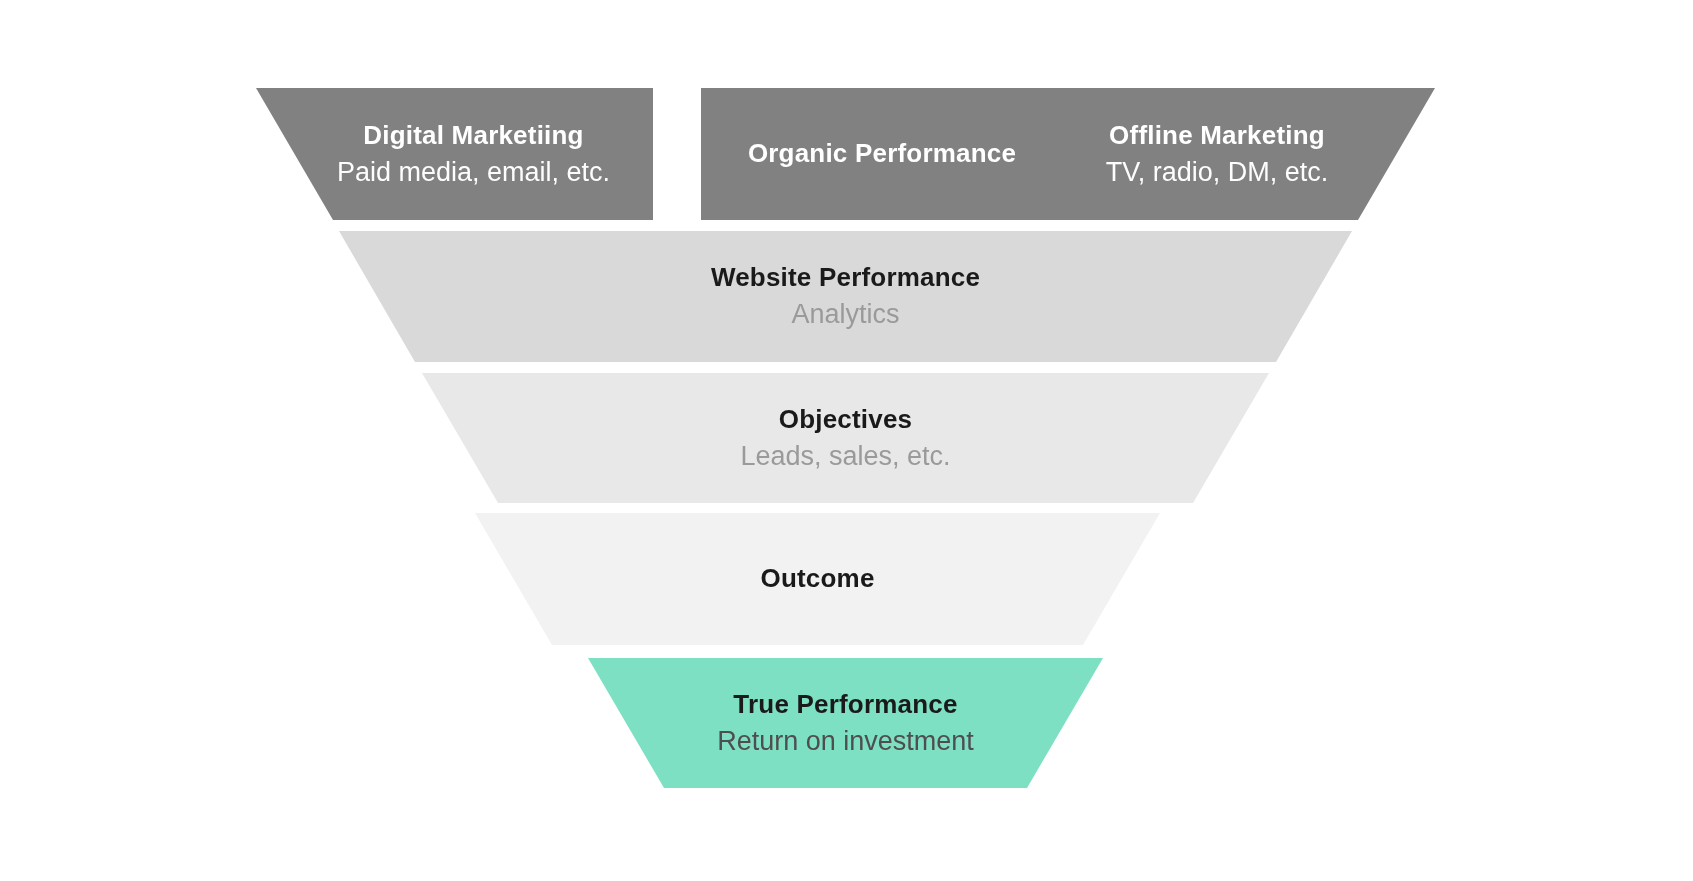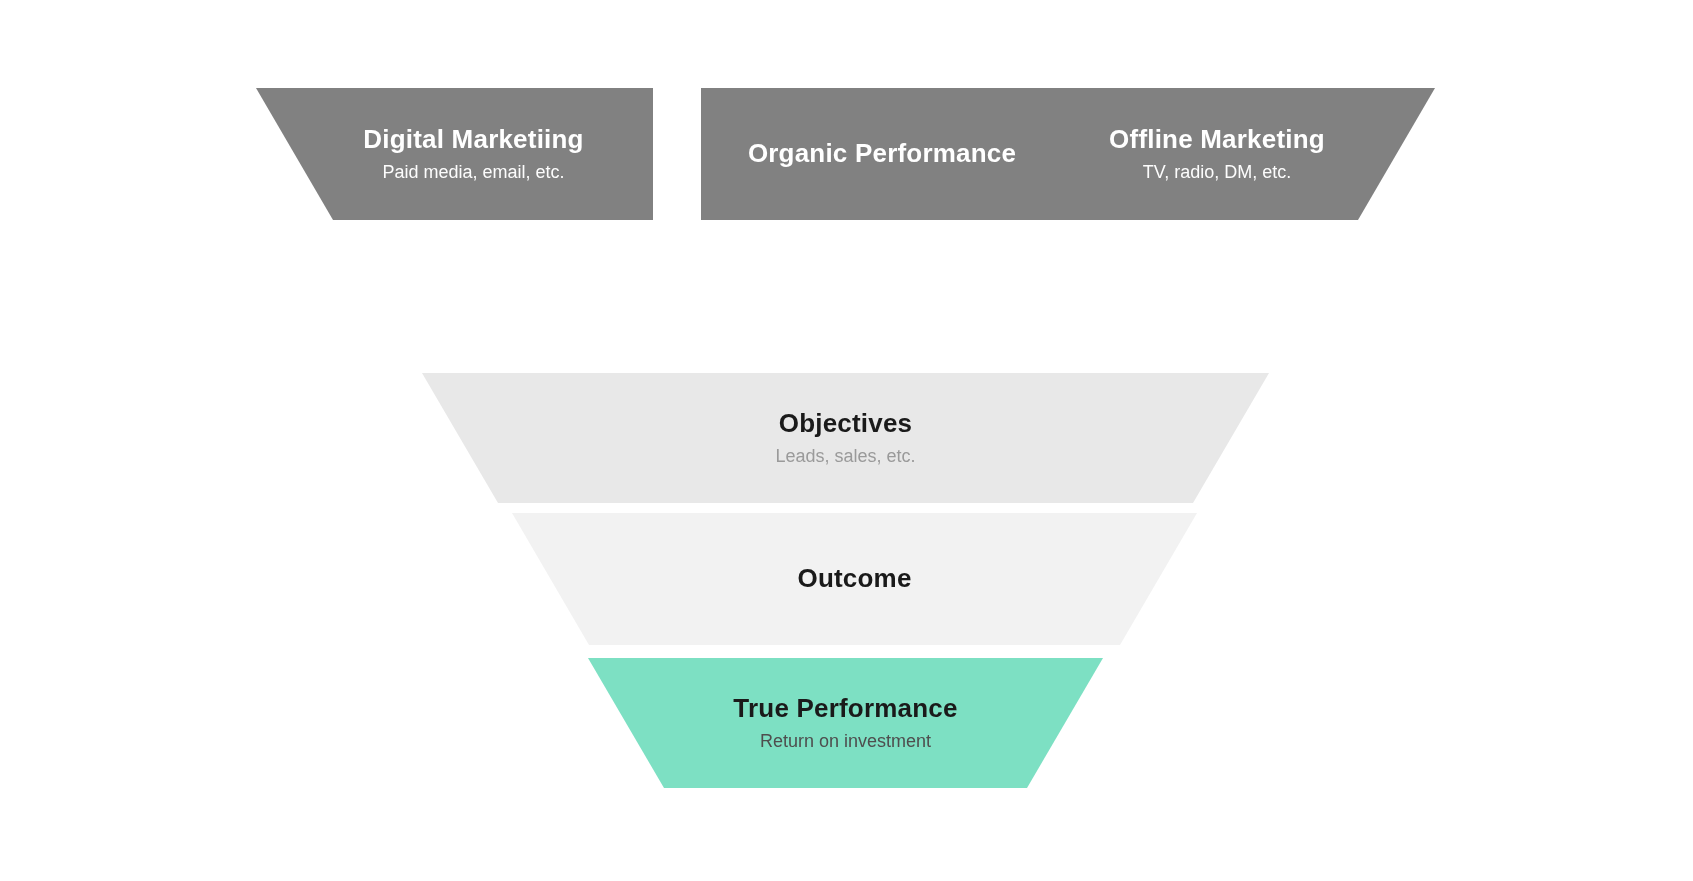--- a/index.html
+++ b/index.html
@@ -24,21 +24,21 @@
     gap: 9px;
     text-align: center;
   }
   .stage-title {
     font-size: 26px;
     font-weight: 700;
     line-height: 1.05;
     letter-spacing: 0.2px;
   }
   .stage-subtitle {
-    font-size: 18px;
+    font-size: 27px;
     font-weight: 400;
     line-height: 1.05;
   }
 
   
   .top-box { top: 88px; height: 132px; background: var(--row1_bg, #818181); }
   .top-box .stage-title    { color: var(--title_light, #ffffff); }
   .top-box .stage-subtitle { color: var(--subtitle_light, #ffffff); }
 
   .box-digital {
@@ -55,21 +55,21 @@
     padding-right: 38px; box-sizing: border-box;
   }
 
   
   .level { clip-path: polygon(0 0, 100% 0, calc(100% - 76px) 100%, 76px 100%); }
   .level .stage-title    { color: var(--title_dark, #1a1a1a); }
   .level .stage-subtitle { color: var(--subtitle_gray, #9a9a9a); }
 
   .level-website    { top: 231px; left: 339px; width: 1013px; height: 131px; background: var(--row2_bg, #d9d9d9); }
   .level-objectives { top: 373px; left: 422px; width: 847px;  height: 130px; background: var(--row3_bg, #e8e8e8); }
-  .level-outcome    { top: 513px; left: 512px; width: 685px;  height: 132px; background: var(--row4_bg, #f2f2f2);
+  .level-outcome    { top: 513px; left: 475px; width: 685px;  height: 132px; background: var(--row4_bg, #f2f2f2);
                       clip-path: polygon(0 0, 100% 0, calc(100% - 77px) 100%, 77px 100%); }
   .level-true       { top: 658px; left: 588px; width: 515px;  height: 130px; background: var(--row5_bg, #7de0c3); }
   .level-true .stage-subtitle { color: var(--subtitle_dark, #4e4e4e); }
 </style>
 </head>
 <body>
 
 <div class="canvas">
 
   <div class="stage top-box box-digital">
@@ -79,20 +79,24 @@
 
   <div class="stage top-box box-organic">
     <div class="stage-title">Organic Performance</div>
   </div>
 
   <div class="stage top-box box-offline">
     <div class="stage-title">Offline Marketing</div>
     <div class="stage-subtitle">TV, radio, DM, etc.</div>
   </div>
 
+  <div class="stage level level-website">
+    <div class="stage-title">Website Performance</div>
+    <div class="stage-subtitle">Analytics</div>
+  </div>
 
   <div class="stage level level-objectives">
     <div class="stage-title">Objectives</div>
     <div class="stage-subtitle">Leads, sales, etc.</div>
   </div>
 
   <div class="stage level level-outcome">
     <div class="stage-title">Outcome</div>
   </div>
 

